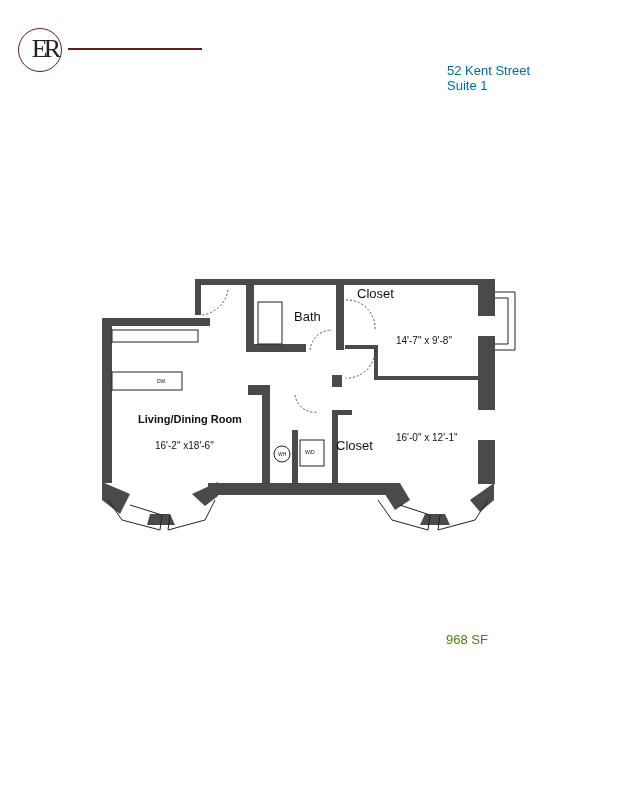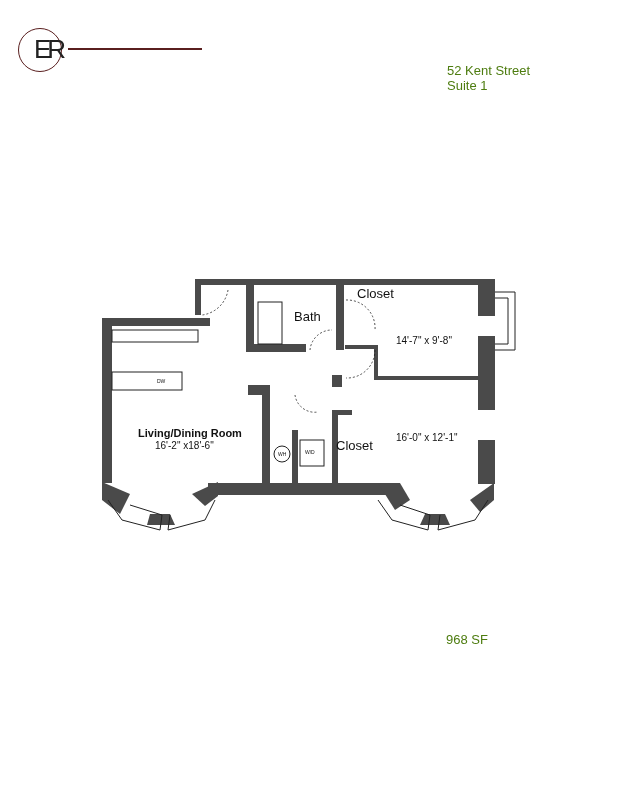--- a/index.html
+++ b/index.html
@@ -1,23 +1,23 @@
 <!DOCTYPE html>
 <html><head>
 <meta charset="utf-8">
 <style>
   html, body { margin:0; padding:0; background:#ffffff; }
   body { width:618px; height:800px; position:relative; overflow:hidden; font-family:"Liberation Sans", sans-serif; }
   .logo { position:absolute; left:18px; top:24px; width:170px; height:52px; }
   .logo-circle { position:absolute; left:0; top:4px; width:44px; height:44px; border:1.5px solid #5a1f1f; border-radius:50%; box-sizing:border-box; }
-  .logo-mono { position:absolute; left:16px; top:10px; width:36px; text-align:left; font-family:Liberation Sans, sans-serif; font-size:26px; color:#222; letter-spacing:-4px; }
+  .logo-mono { position:absolute; left:3px; top:10px; width:36px; text-align:right; font-family:Liberation Serif, serif; font-size:26px; color:#222; letter-spacing:-4px; }
   .logo-top { position:absolute; left:56px; top:2px; font-family:"Liberation Serif", serif; font-size:22px; color:#222; letter-spacing:0.5px; }
   .logo-rule { position:absolute; left:50px; top:24px; width:134px; height:2px; background:#5a1f1f; }
   .logo-bottom { position:absolute; left:62px; top:27px; font-family:"Liberation Serif", serif; font-size:22px; color:#222; letter-spacing:0.5px; }
-  .addr { position:absolute; left:447px; top:63px; font-size:13px; line-height:15px; color:#4d7c0f; }
+  .addr { position:absolute; left:447px; top:63px; font-size:13px; line-height:15px; color:#0369a1; }
   .sqft { position:absolute; left:446px; top:632px; font-size:13px; color:#4d7c0f; }
   .plan { position:absolute; left:0; top:0; }
   .lbl { position:absolute; font-size:13px; color:#111; white-space:nowrap; }
   .lbl-b { font-weight:bold; font-size:11px; }
 </style>
 </head>
 <body>
 
 <div class="logo">
   <div class="logo-circle"></div>
@@ -88,21 +88,21 @@
   </g>
   <g fill="none" stroke="#222" stroke-width="0.8" stroke-dasharray="2,2">
     <path d="M228,290 A30,30 0 0 1 202,315"></path>
     <path d="M310,350 A22,22 0 0 1 332,330"></path>
     <path d="M346,300 A28,28 0 0 1 375,330"></path>
     <path d="M375,350 A28,28 0 0 1 346,378"></path>
     <path d="M295,395 A20,20 0 0 0 318,412"></path>
   </g>
 </svg>
 
-<div class="lbl lbl-b" style="left:138px;top:427px;">Living/Dining Room</div>
+<div class="lbl lbl-b" style="left:138px;top:413px;">Living/Dining Room</div>
 <div class="lbl" style="left:155px;top:440px;font-size:10px;">16'-2" x18'-6"</div>
 <div class="lbl" style="left:396px;top:335px;font-size:10px;">14'-7" x 9'-8"</div>
 <div class="lbl" style="left:396px;top:432px;font-size:10px;">16'-0" x 12'-1"</div>
 <div class="lbl" style="left:294px;top:309px;">Bath</div>
 <div class="lbl" style="left:357px;top:286px;">Closet</div>
 <div class="lbl" style="left:336px;top:438px;">Closet</div>
 <div class="lbl" style="left:157px;top:378px;font-size:5px;">DW</div>
 <div class="lbl" style="left:305px;top:449px;font-size:5px;">W/D</div>
 <div class="lbl" style="left:278px;top:451px;font-size:5px;">WH</div>
 

